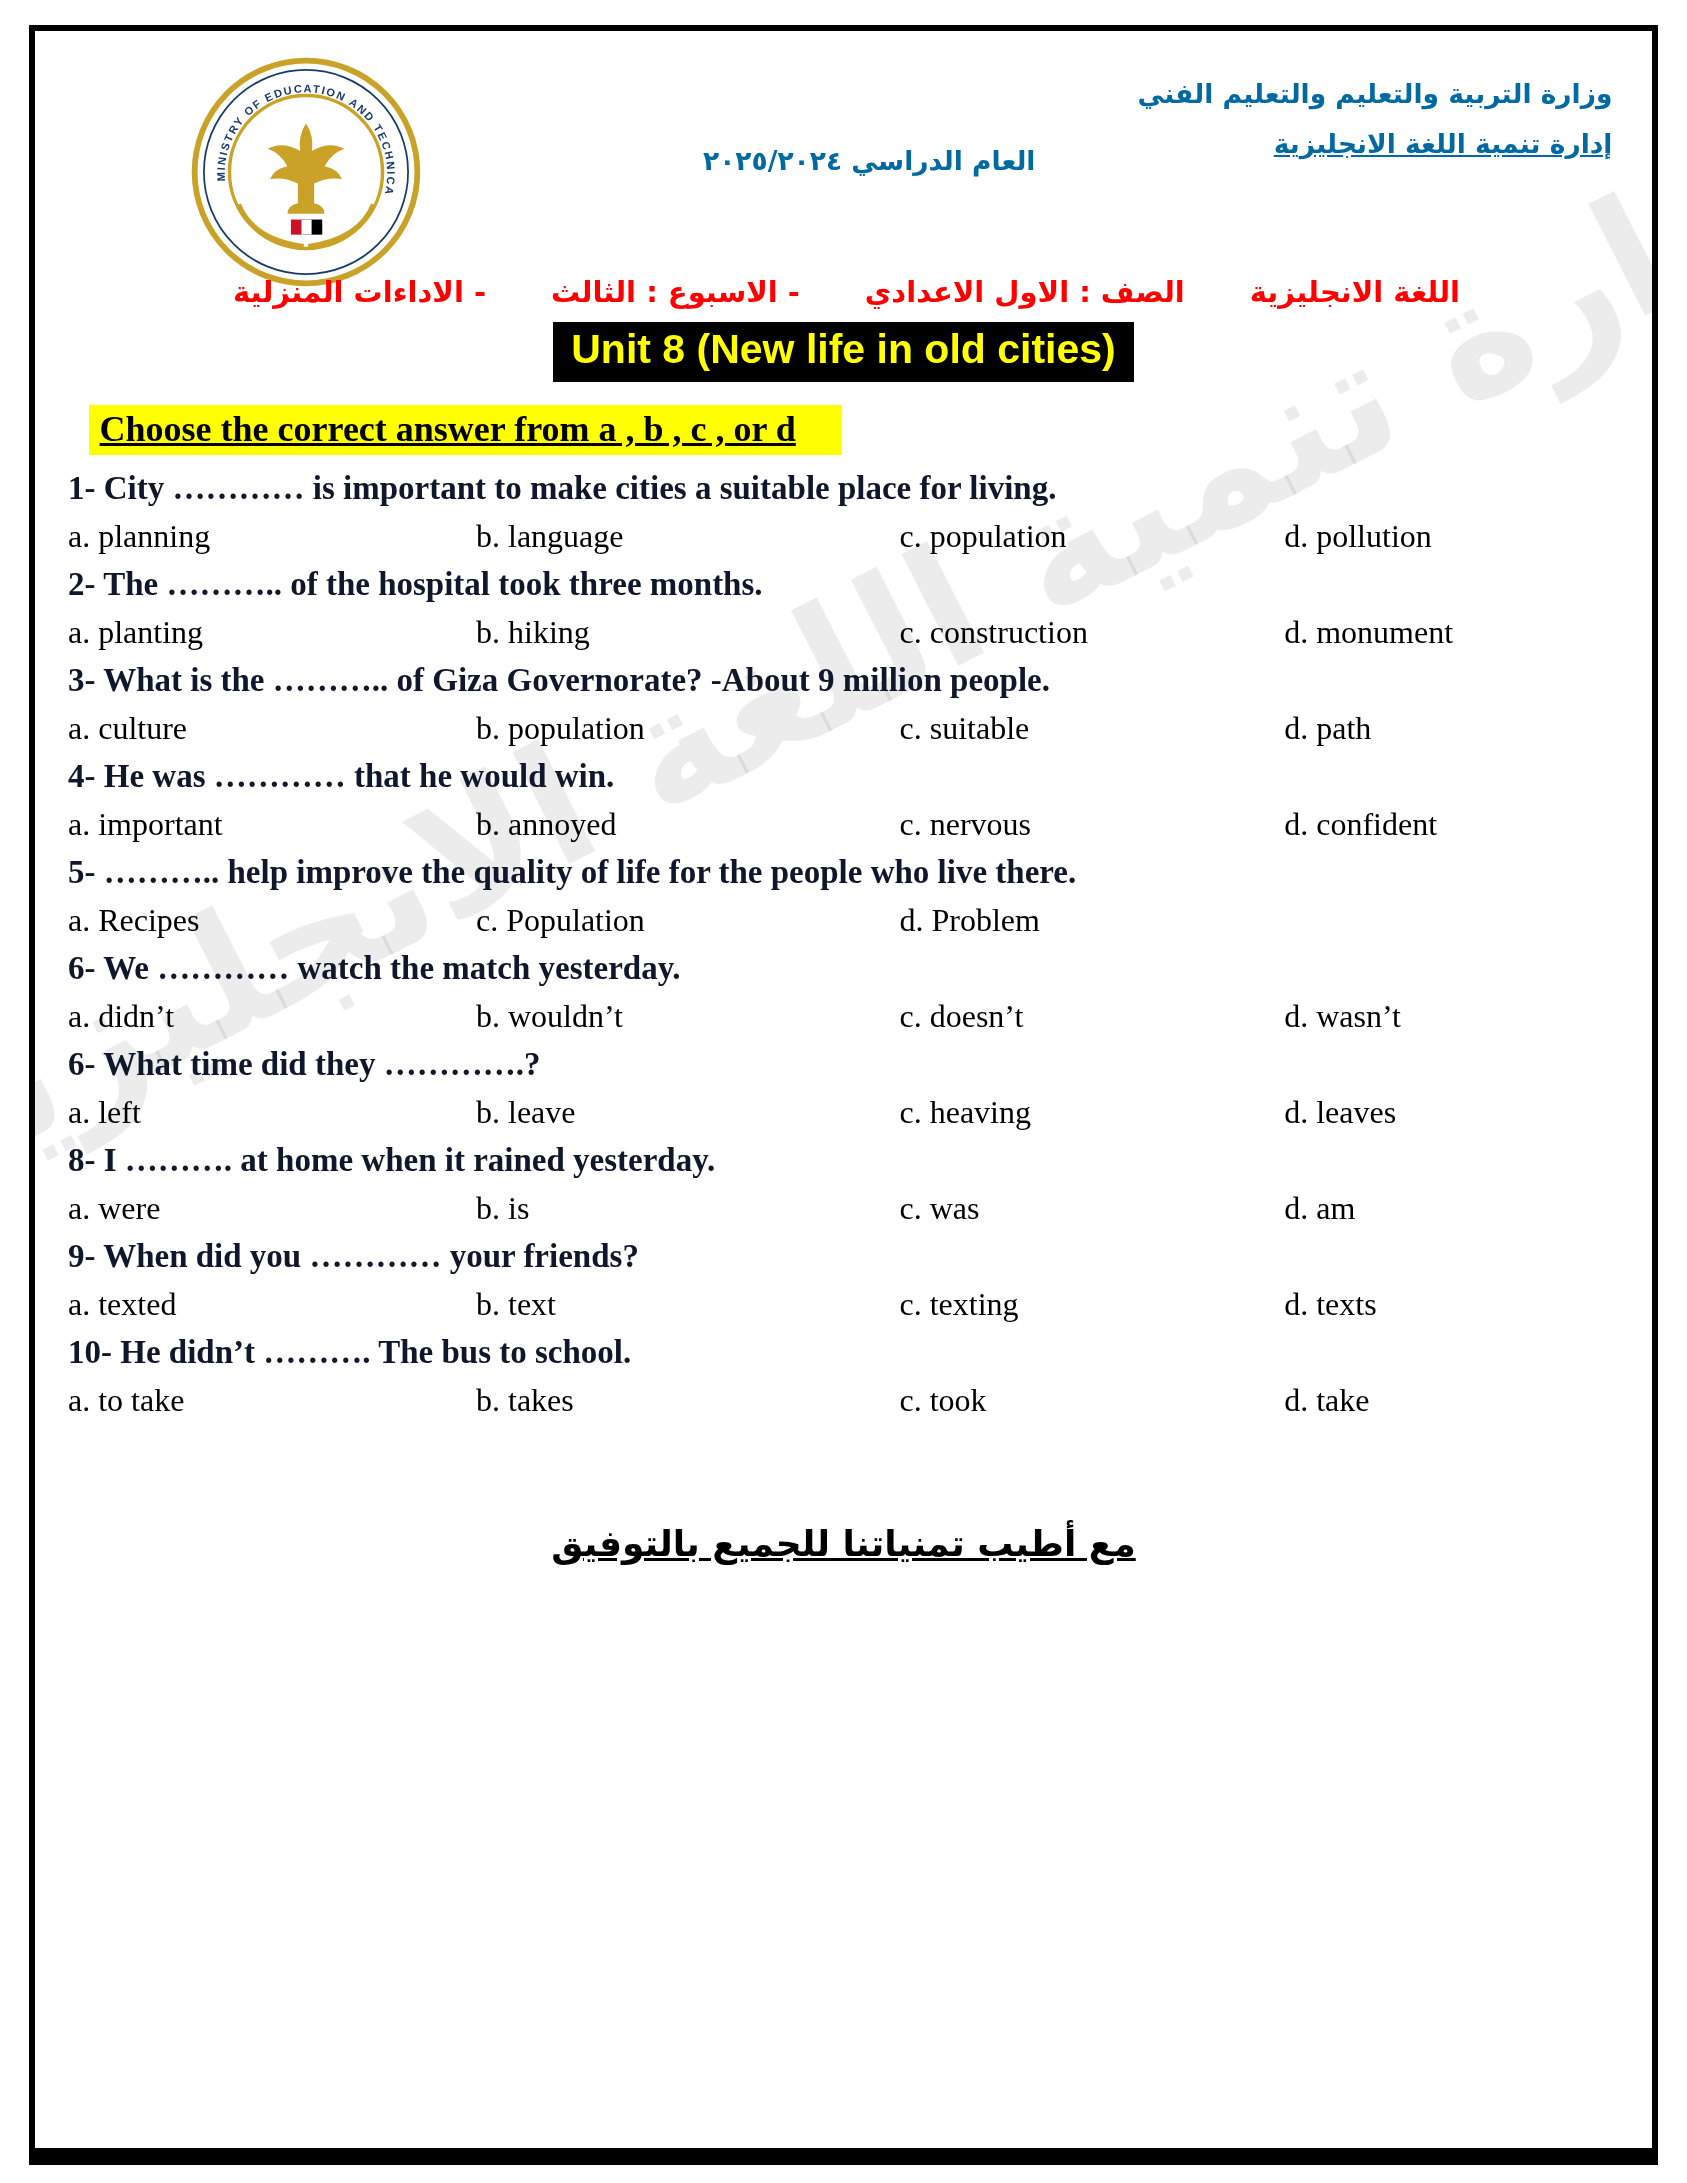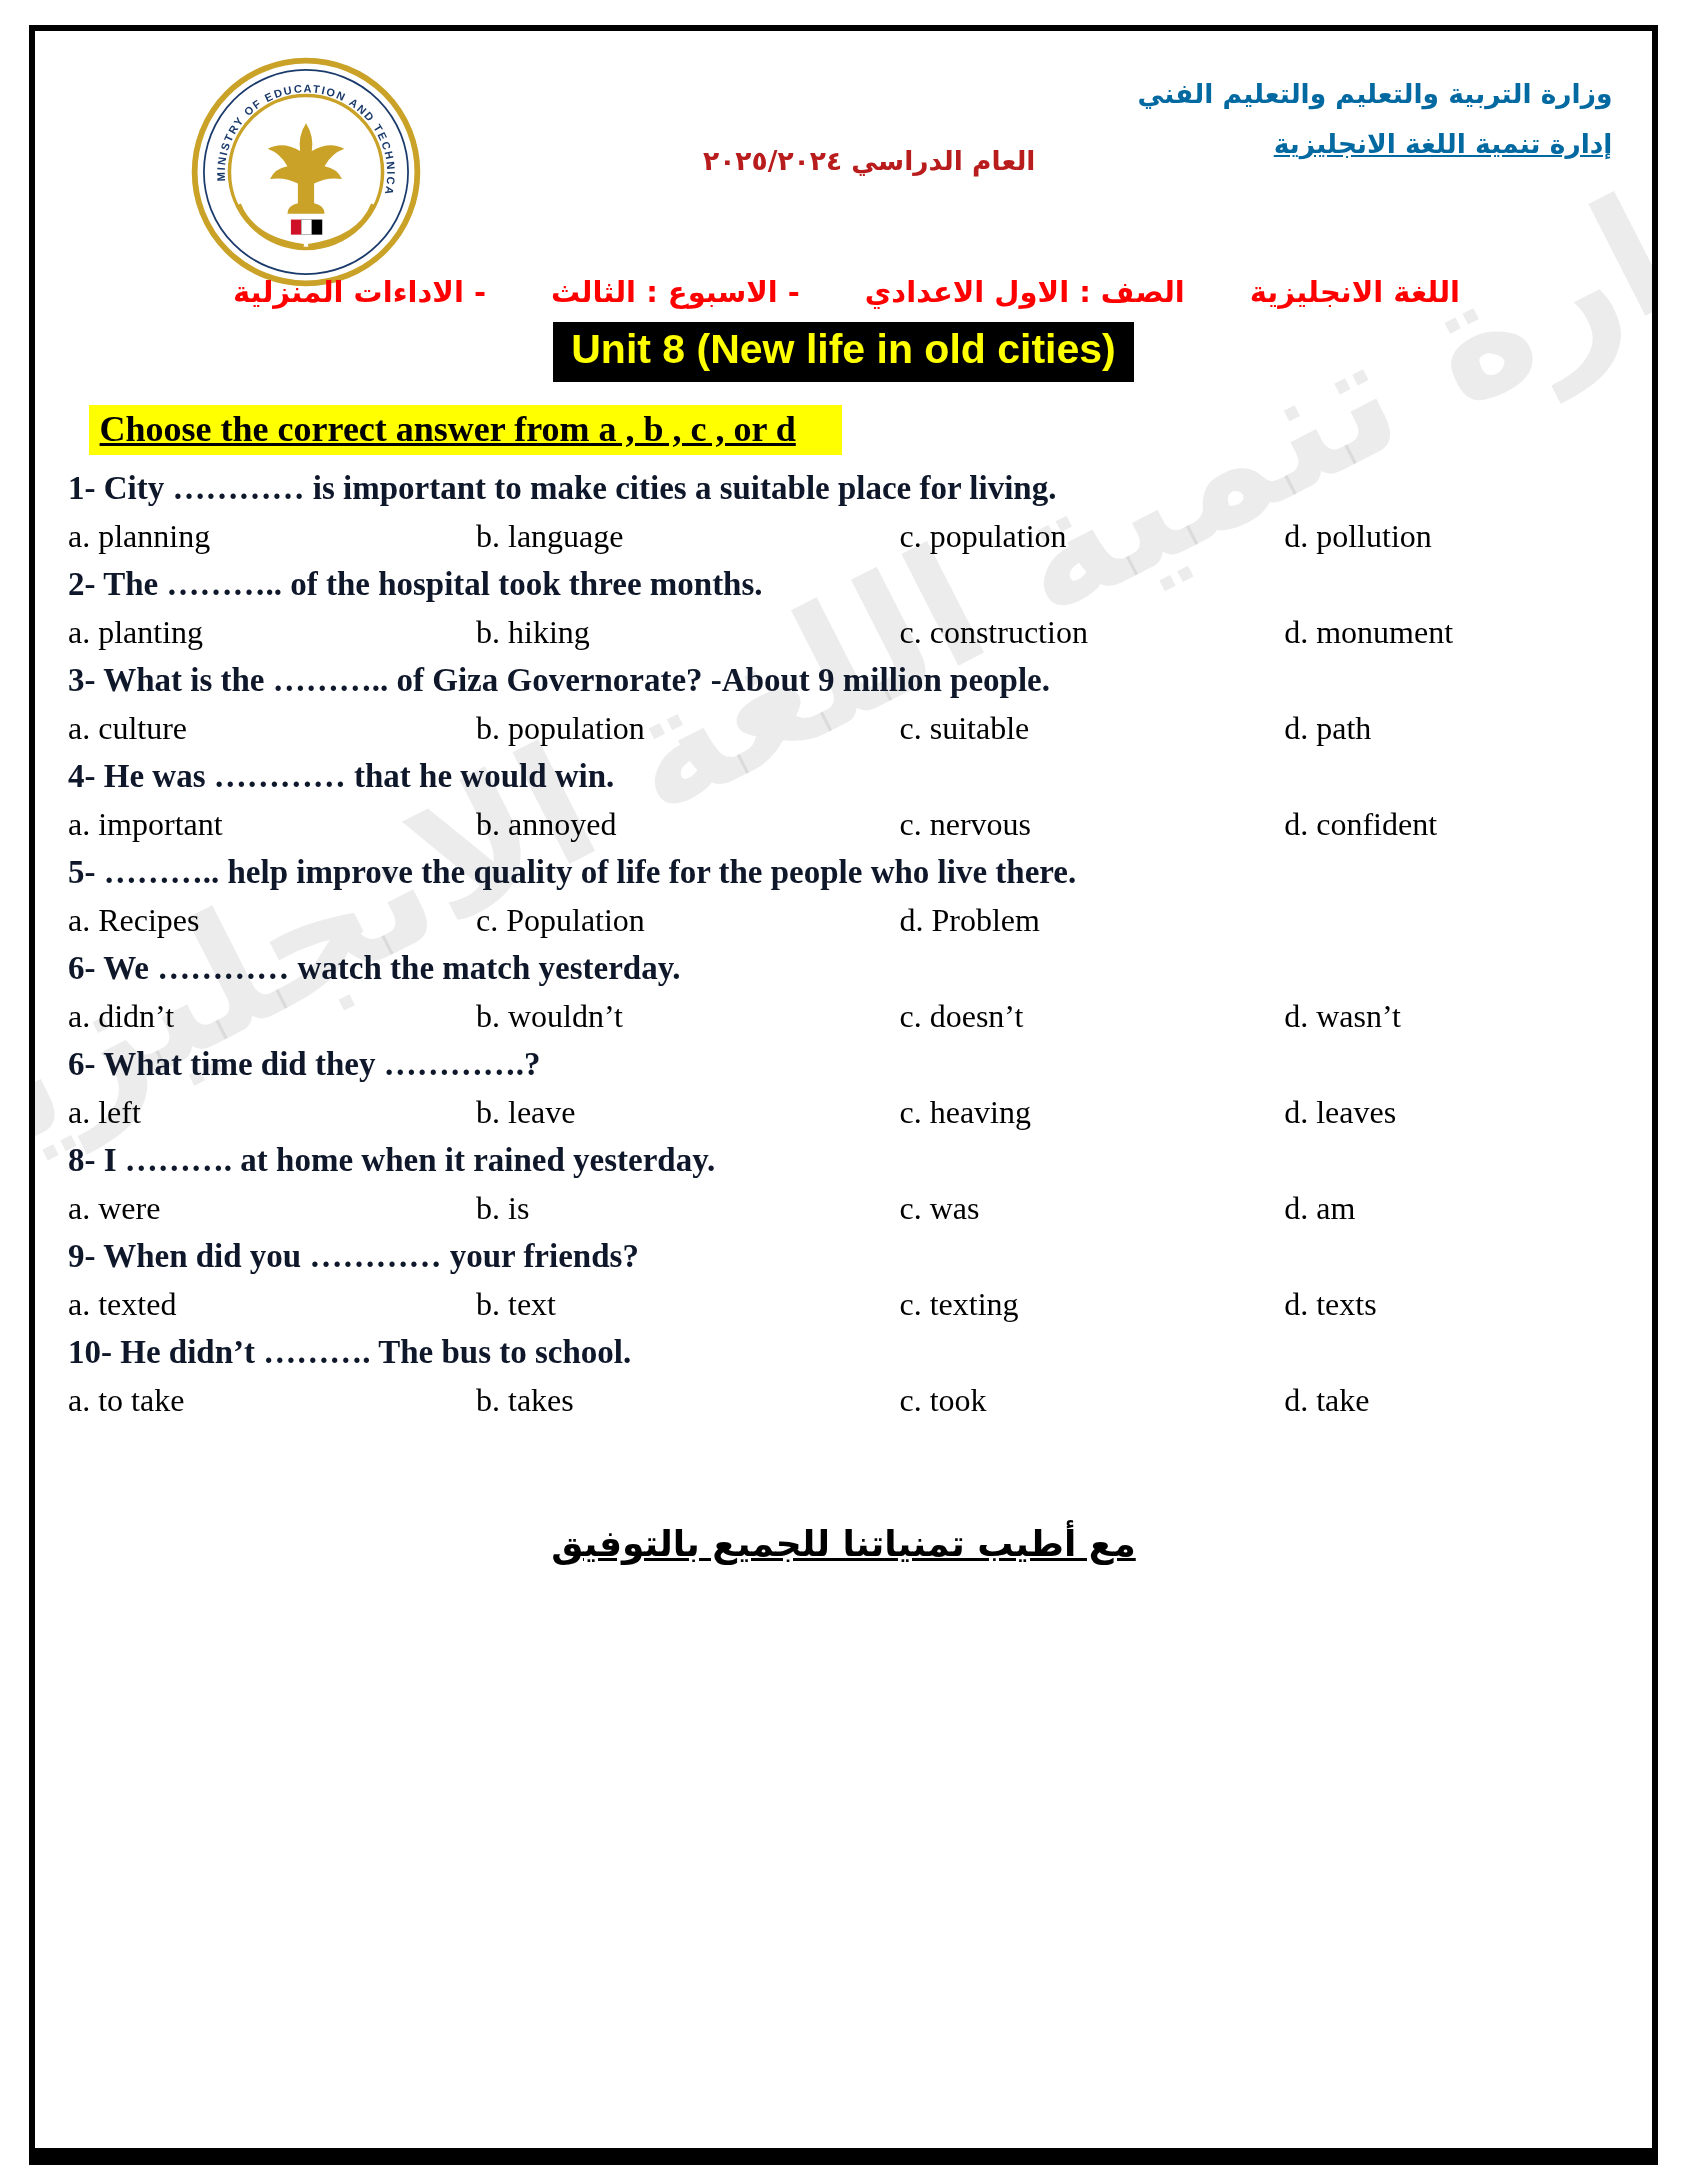--- a/index.html
+++ b/index.html
@@ -60,21 +60,21 @@
   }
   .hdr-line2 { text-decoration: underline; }
   .hdr-year {
     position: absolute;
     left: 635px;
     top: 106px;
     direction: rtl;
     font-family: "DejaVu Sans", sans-serif;
     font-weight: bold;
     font-size: 26.5px;
-    color: #b91c1c;
+    color: #0369a1;
   }
   .info-line {
     direction: rtl;
     display: flex;
     justify-content: space-between;
     padding: 0 159px 0 165px;
     font-family: "DejaVu Sans", sans-serif;
     font-weight: bold;
     font-size: 29px;
     color: #ff0000;

